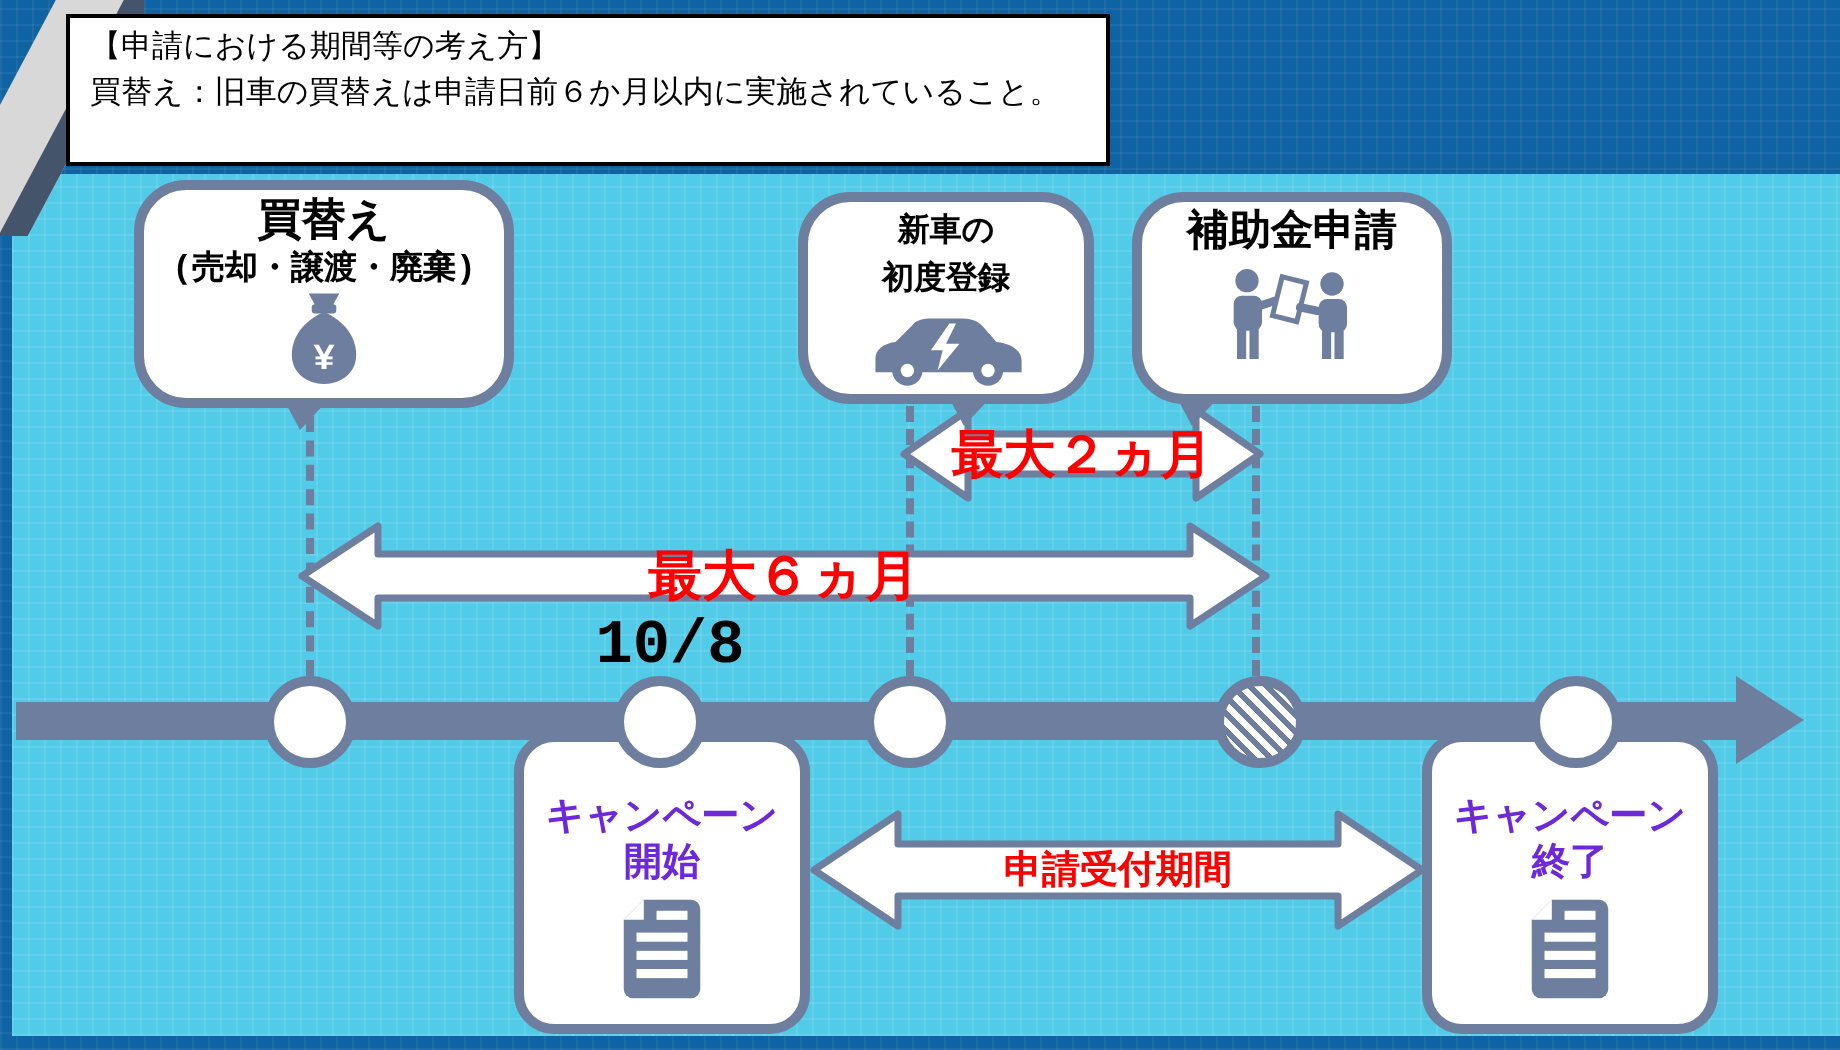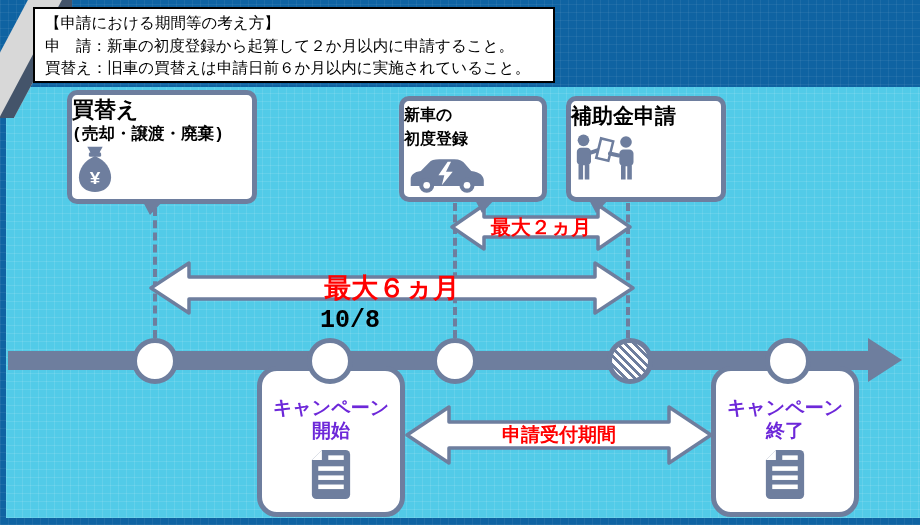--- a/index.html
+++ b/index.html
@@ -29,23 +29,23 @@
   
   .note{
     position:absolute;left:33px;top:7px;width:522px;height:76px;
     background:#fff;border:2px solid #000;box-sizing:border-box;
     padding:4px 8px 0 10px;z-index:5;
   }
   .note div{font-size:15.5px;line-height:22.5px;color:#000;white-space:nowrap;}
 
   
   .ebox{
-    position:absolute;background:#fff;border:5px solid #6e7e9e;border-radius:10px;
+    position:absolute;background:#fff;border:5px solid #6e7e9e;border-radius:26px;
     box-sizing:border-box;z-index:4;display:flex;flex-direction:column;
-    justify-content:flex-start;
+    align-items:center;justify-content:flex-start;
   }
   .ebox .t1{font-weight:bold;color:#000;}
   .box-replace{left:67px;top:90px;width:190px;height:114px;padding-top:4px;}
   .box-replace .t1{font-size:22px;line-height:26px;}
   .box-replace .t2{font-size:16.5px;line-height:20px;font-weight:bold;color:#000;}
   .box-register{left:399px;top:96px;width:148px;height:106px;padding-top:3px;}
   .box-register .t1{font-size:16px;line-height:24px;}
   .box-apply{left:566px;top:96px;width:160px;height:106px;padding-top:4px;}
   .box-apply .t1{font-size:21px;line-height:25px;}
   .tail{position:absolute;width:0;height:0;z-index:4;
@@ -63,37 +63,37 @@
 
   
   .darrow{position:absolute;z-index:3;}
   .darrow svg{display:block;}
   .darrow .lbl{
     position:absolute;left:0;top:0;width:100%;height:100%;
     display:flex;align-items:center;justify-content:center;
     color:#ff0000;font-weight:bold;
   }
   .arrow-max2{left:450px;top:203px;width:182px;height:48px;}
-  .arrow-max2 .lbl{font-size:20px;}
+  .arrow-max2 .lbl{font-size:26px;}
   .arrow-max6{left:149px;top:261px;width:486px;height:54px;}
   .arrow-max6 .lbl{font-size:27px;}
   .arrow-recv{left:405px;top:405px;width:308px;height:60px;}
   .arrow-recv .lbl{font-size:19px;}
 
   
   .tl-bar{position:absolute;left:8px;top:351px;width:862px;height:19px;background:#6e7e9e;z-index:2;}
   .tl-head{position:absolute;left:868px;top:338px;width:0;height:0;z-index:2;
     border-left:34px solid #6e7e9e;border-top:22px solid transparent;border-bottom:22px solid transparent;}
   .tlc{position:absolute;top:338px;width:36px;height:36px;border:5px solid #6e7e9e;
     border-radius:50%;background:#fff;z-index:4;box-sizing:content-box;}
   .c1{left:132px;} .c2{left:307px;} .c3{left:432px;} .c5{left:765px;}
   .c4{left:607px;background:repeating-linear-gradient(45deg,#fff 0 3px,#6e7e9e 3px 6px);}
 
   
-  .date{position:absolute;width:90px;text-align:right;font-size:25px;font-weight:bold;color:#000;z-index:4;}
+  .date{position:absolute;width:90px;text-align:center;font-size:31px;font-weight:bold;color:#000;z-index:4;}
   .date-start{left:290px;top:306px;}
   .date-end{left:743px;top:306px;}
 
   
   .cbox{
     position:absolute;top:366px;width:148px;height:151px;background:#fff;
     border:5px solid #6e7e9e;border-radius:20px;box-sizing:border-box;z-index:3;
     display:flex;flex-direction:column;align-items:center;padding-top:27px;
   }
   .cbox .t1{font-size:19px;line-height:23px;font-weight:bold;color:#6d28d9;}
@@ -109,21 +109,20 @@
 <div class="slide">
 
   <div class="main-bg"></div>
 
   <div class="corner">
     <div class="corner-band"></div>
   </div>
 
   <div class="note">
     <div>【申請における期間等の考え方】</div>
-    <div>申　請：新車の初度登録から起算して２か月以内に申請すること。</div>
     <div>買替え：旧車の買替えは申請日前６か月以内に実施されていること。</div>
   </div>
 
   <div class="dash dash1"></div>
   <div class="dash dash2"></div>
   <div class="dash dash3"></div>
 
   <div class="ebox box-replace">
     <div class="t1">買替え</div>
     <div class="t2">(売却・譲渡・廃棄)</div>

